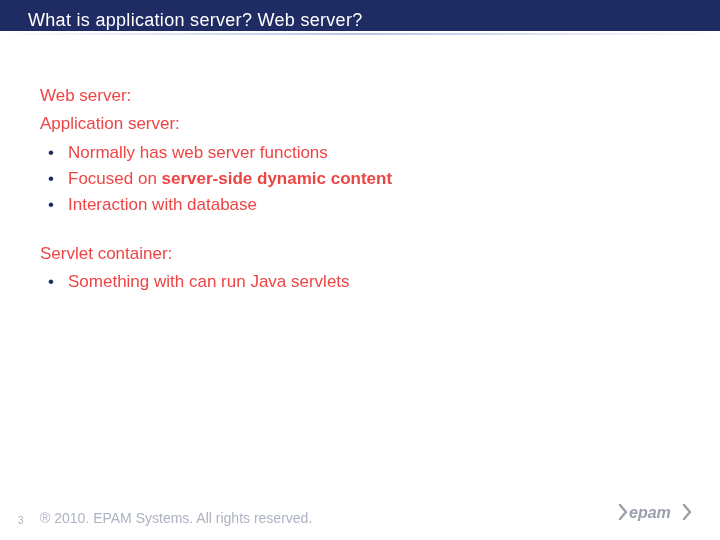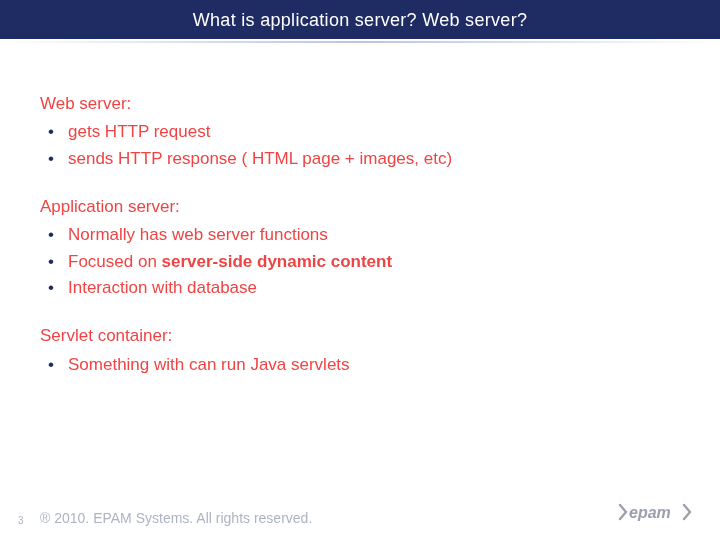--- a/index.html
+++ b/index.html
@@ -14,25 +14,24 @@
   }
   .slide {
     position: relative;
     width: 720px;
     height: 540px;
     box-sizing: border-box;
   }
   .title-bar {
     background: #1f2b63;
     color: #ffffff;
-    padding: 10px 28px 8px 28px;
+    padding: 10px 28px 0 28px;
     font-size: 18px;
     font-weight: 400;
     letter-spacing: 0.3px;
-    text-align: center;
   }
   .title-underline {
     height: 2px;
     margin-top: 2px;
     background: linear-gradient(to right, #ffffff 0%, #b9c4e6 50%, #ffffff 100%);
   }
   .body {
     padding: 48px 40px 0 40px;
     font-size: 17px;
     line-height: 1.55;
@@ -94,24 +93,20 @@
 <div class="slide">
 
   <div class="title-bar">
     <span>What is application server? Web server?</span>
   </div>
   <div class="title-underline"></div>
 
   <div class="body">
 
     <div class="section-label">Web server:</div>
-    <ul class="bullets">
-      <li><span>gets HTTP request</span></li>
-      <li><span>sends HTTP response ( HTML page + images, etc)</span></li>
-    </ul>
 
     <div class="section-label">Application server:</div>
     <ul class="bullets">
       <li><span>Normally has web server functions</span></li>
       <li><span>Focused on </span><span class="strong">server-side dynamic content</span></li>
       <li><span>Interaction with database</span></li>
     </ul>
 
     <div class="section-label">Servlet container:</div>
     <ul class="bullets">

